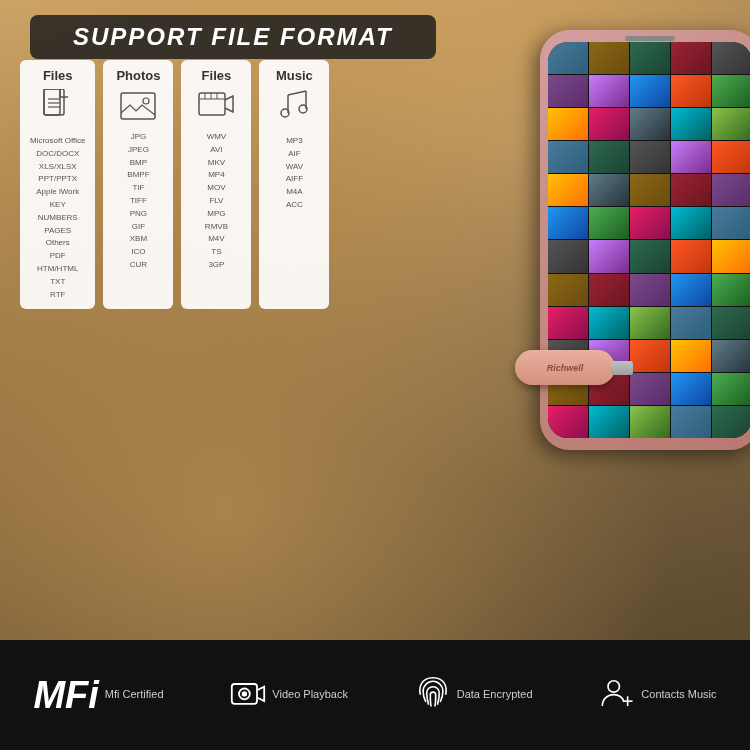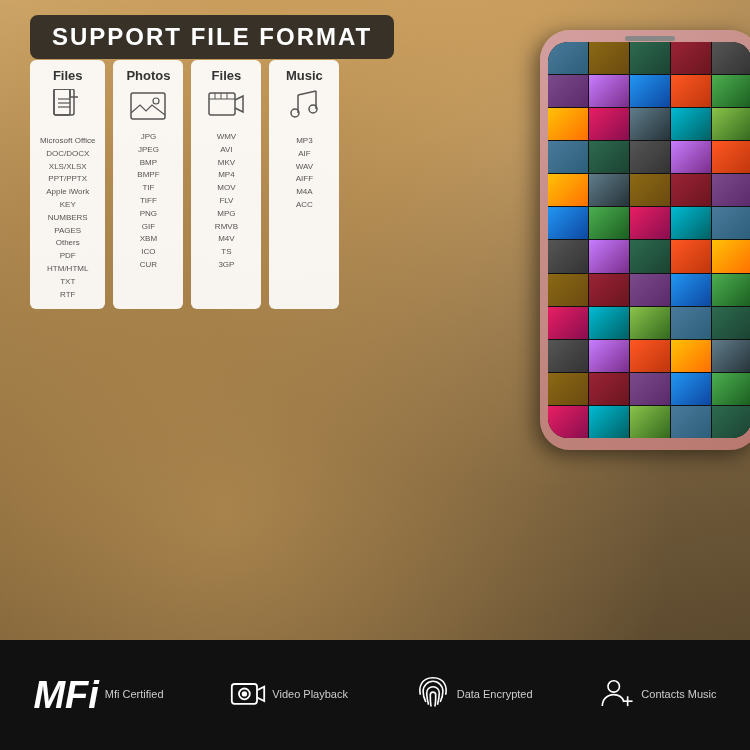--- a/index.html
+++ b/index.html
@@ -38,37 +38,38 @@
         linear-gradient(to bottom, rgba(200,160,100,0.6) 0%, rgba(100,80,50,0.8) 100%);
     }
 
     
     .top-banner {
       position: absolute;
       top: 15px;
       left: 30px;
       background: rgba(30,30,30,0.85);
       border-radius: 8px;
-      padding: 8px 22px;
+      padding: 8px 43px;
       z-index: 10;
+      font-style: italic;
     }
 
     .top-banner h1 {
       color: white;
       font-size: 24px;
       font-weight: 900;
       letter-spacing: 2px;
       text-transform: uppercase;
     }
 
     
     .format-cards {
       position: absolute;
       top: 60px;
-      left: 30px;
+      left: 20px;
       display: flex;
       gap: 8px;
       z-index: 10;
     }
 
     .format-card {
       background: rgba(255,255,255,0.92);
       border-radius: 6px;
       padding: 8px 10px;
       min-width: 70px;
@@ -397,20 +398,26 @@
             <div class="photo-cell c10"></div>
             <div class="photo-cell c12"></div>
             <div class="photo-cell c14"></div>
             <div class="photo-cell c15"></div>
             <div class="photo-cell c1"></div>
             <div class="photo-cell c3"></div>
           </div>
       </div>
     </div>
 
+    <div class="usb-drive" style="position:relative; margin-top:-5px; margin-left:60px;">
+      <div class="usb-body">
+        <div class="usb-text">Richwell</div>
+        <div class="usb-connector"></div>
+      </div>
+    </div>
   </div>
 
   <div class="bottom-bar">
 
     <div class="bottom-item">
       <div class="icon-area">
         <span class="mfi-text">MFi</span>
       </div>
       <div class="item-label">Mfi Certified</div>
     </div>

